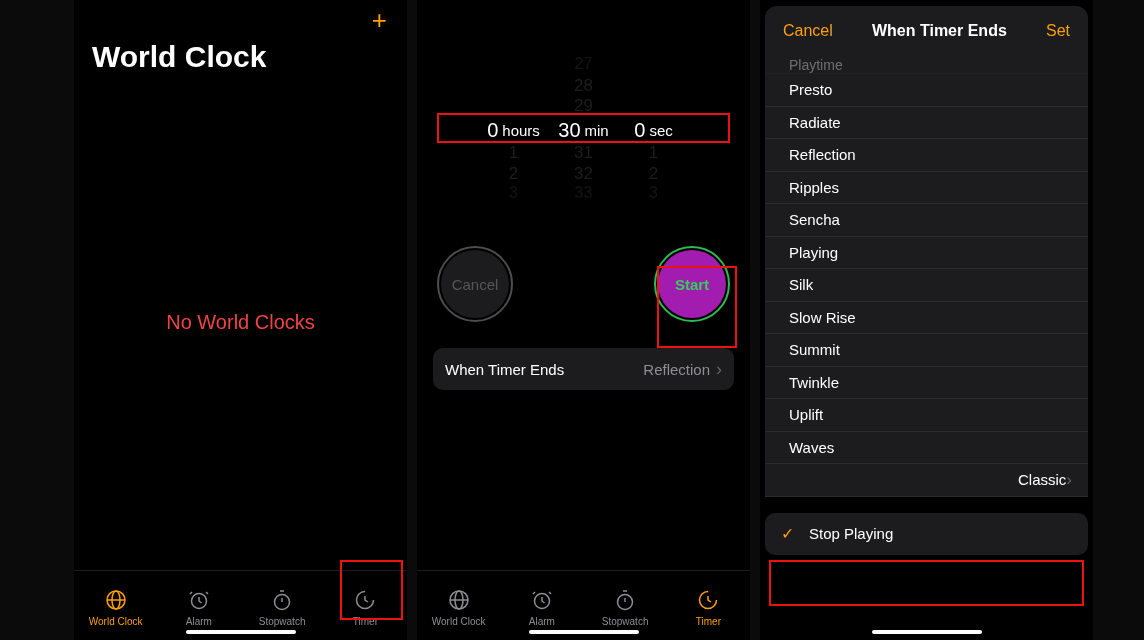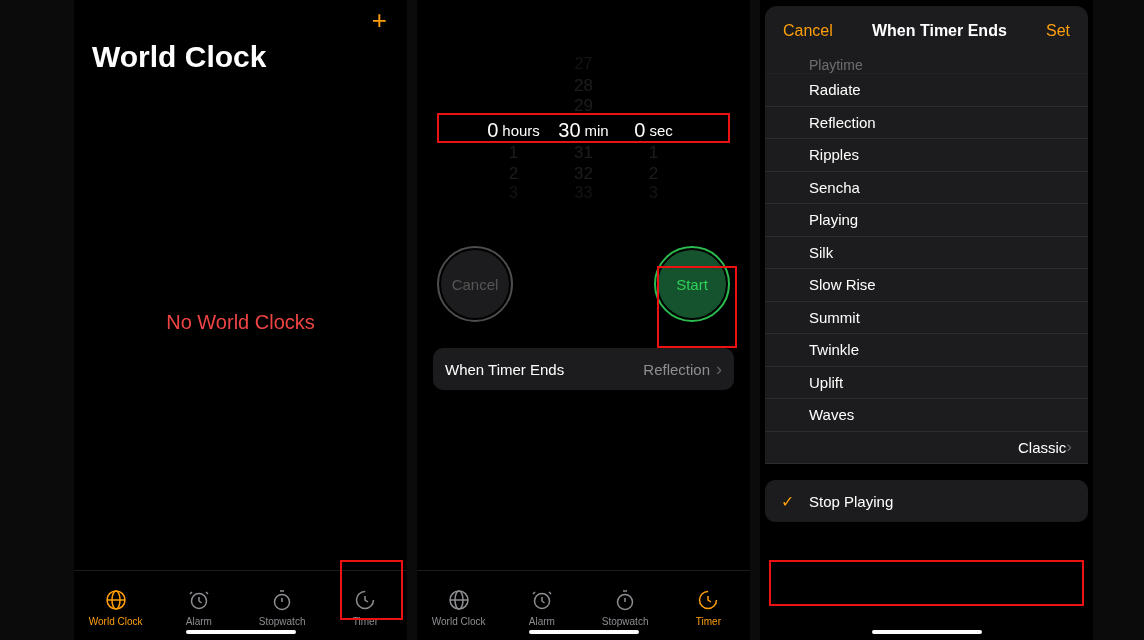--- a/index.html
+++ b/index.html
@@ -24,31 +24,31 @@
   .picker-col .faded { opacity:.5; font-size:17px; height:22px;}
   .picker-col .dim { opacity:.35; font-size:16px; height:22px;}
   .picker-col .sel-row { height:28px; display:flex; align-items:center; justify-content:center; }
   .sel-box { position:absolute; top:58px; left:20px; right:20px; height:30px; border:2px solid #e11; pointer-events:none;}
   .sel-num { color:#fff; font-size:20px; }
   .sel-unit { color:#fff; font-size:15px; margin-left:4px; }
   .circle-row { display:flex; justify-content:space-between; padding:45px 24px 0 24px; }
   .circle { width:68px; height:68px; border-radius:50%; display:flex; align-items:center; justify-content:center; font-size:15px; position:relative; }
   .circle::before{content:"";position:absolute;inset:-4px;border-radius:50%;border:2px solid currentColor; opacity:.9;}
   .cancel-btn { background:#1c1c1e; color:#555; }
-  .start-btn { background:#14532d; color:#30d158; }
+  .start-btn { background:#a21caf; color:#30d158;font-weight:bold; }
   .start-outline { position:absolute; top:266px; right:13px; width:80px; height:82px; border:2px solid #e11; pointer-events:none; }
   .when-row { margin:30px 16px 0 16px; background:#1c1c1e; border-radius:10px; height:42px; display:flex; align-items:center; padding:0 12px; color:#fff; font-size:15px; justify-content:space-between;}
   .when-row .val { color:#8e8e93; display:flex; align-items:center; gap:6px;}
   .chev { color:#636366; font-size:18px; }
   
   .modal-top { display:flex; align-items:center; justify-content:space-between; padding:16px 18px; background:#1c1c1e; border-radius:12px 12px 0 0; margin:6px 5px 0 5px;}
   .modal-top .t { color:#fff; font-size:16px; font-weight:600; }
   .modal-top .act { color:#ff9f0a; font-size:16px; }
   .list { margin:0 5px; background:#1c1c1e; }
-  .list-item { height:32.5px; display:flex; align-items:center; padding-left:44px; color:#fff; font-size:15px; border-bottom:1px solid #2c2c2e; position:relative;}
+  .list-item { height:32.5px; display:flex; align-items:center; padding-left:24px; color:#fff; font-size:15px; border-bottom:1px solid #2c2c2e; position:relative;}
   .list-item.classic { color:#fff; justify-content:flex-end; padding-right:16px;}
   .list-item .itm-chev{color:#636366;font-size:17px;}
   .stop-item { margin:16px 5px 0 5px; background:#1c1c1e; border-radius:10px; height:42px; display:flex; align-items:center; padding-left:44px; color:#fff; font-size:15px; position:relative;}
   .check { position:absolute; left:16px; color:#ff9f0a; font-size:16px; }
   .stop-outline { position:absolute; bottom:34px; left:9px; right:9px; height:46px; border:2px solid #e11; pointer-events:none;}
   .hi3 { position:absolute; bottom:6px; left:50%; transform:translateX(-50%); width:110px; height:4px; border-radius:3px; background:#fff; }
   .cut{opacity:.35;height:18px;font-size:14px;}
 </style>
 </head>
 <body>
@@ -201,20 +201,21 @@
 <div class="bg-strip" style="width:10px"></div>
 
 <div class="phone">
   <div class="modal-top">
     <span class="act">Cancel</span>
     <span class="t">When Timer Ends</span>
     <span class="act">Set</span>
   </div>
   <div class="list">
     <div class="list-item cut">Playtime</div>
+    <div class="list-item">Presto</div>
     <div class="list-item">Radiate</div>
     <div class="list-item">Reflection</div>
     <div class="list-item">Ripples</div>
     <div class="list-item">Sencha</div>
     <div class="list-item">Playing</div>
     <div class="list-item">Silk</div>
     <div class="list-item">Slow Rise</div>
     <div class="list-item">Summit</div>
     <div class="list-item">Twinkle</div>
     <div class="list-item">Uplift</div>

